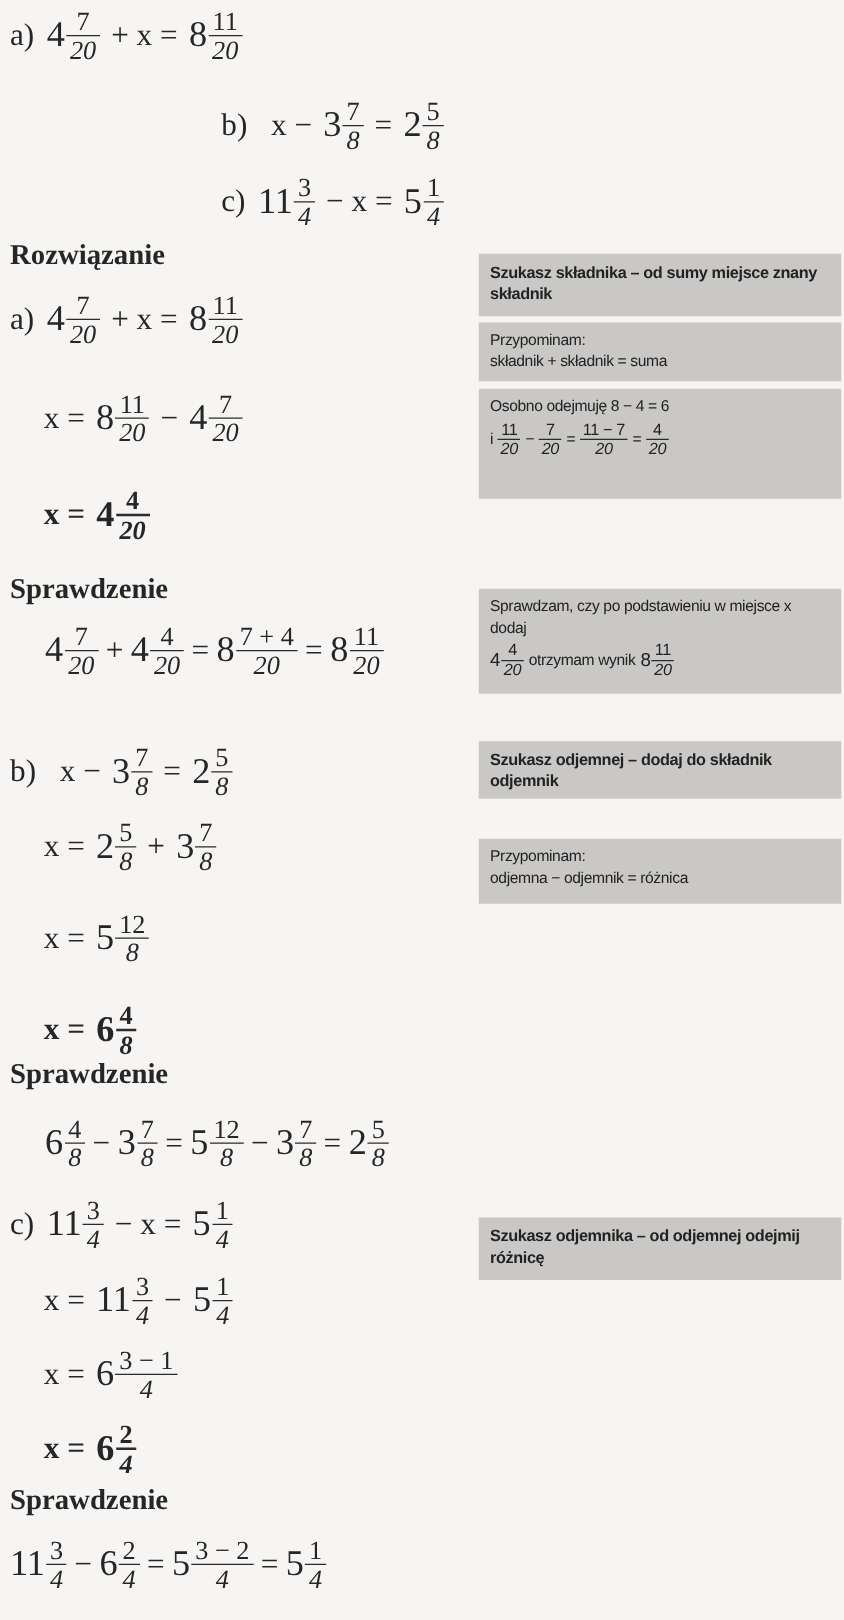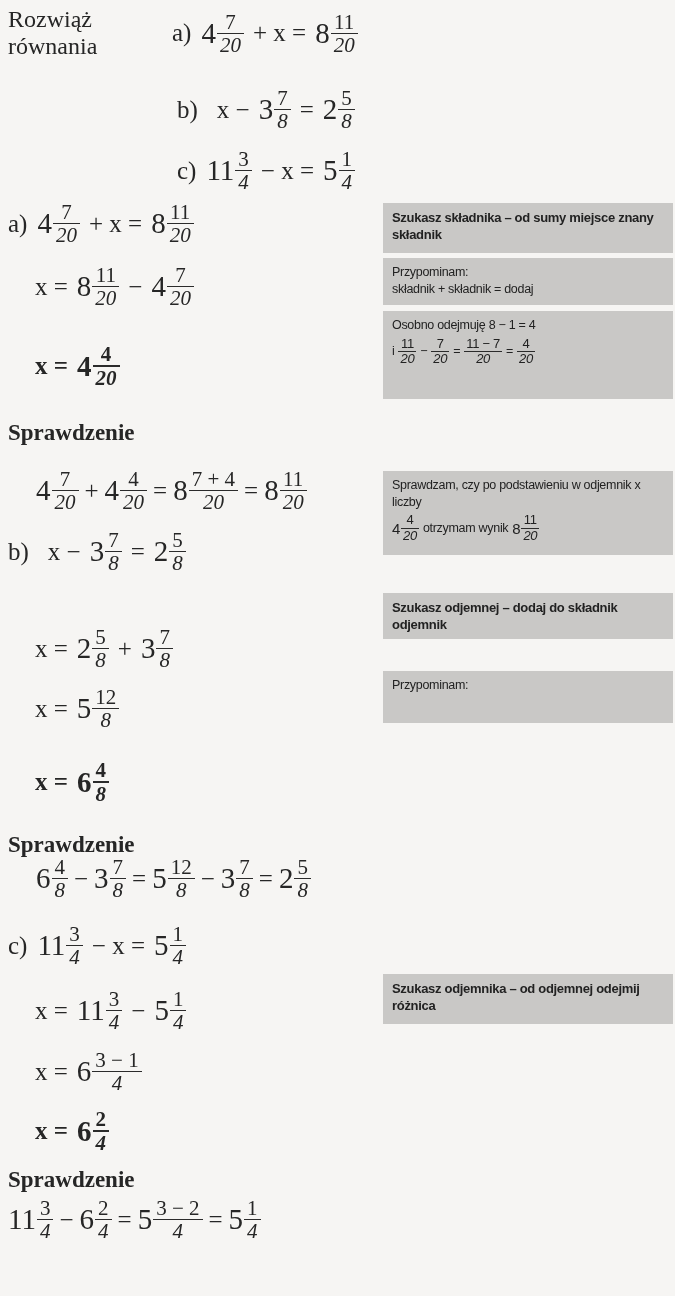--- a/index.html
+++ b/index.html
@@ -81,32 +81,32 @@
   .sbox6{top:665px;min-height:52px;}
   .sbox7{top:968px;min-height:50px;}
 </style>
 </head>
 <body>
 
 <div class="page">
 
   <div class="problem">
     <div class="p-row p-row1">
-      <span class="p-intro">Rozwiąż równania</span>
       <span class="math-row"><span class="tok">a)</span><span class="whole">4</span><span class="frac"><span class="num">7</span><span class="den">20</span></span><span class="tok">+ x =</span><span class="whole">8</span><span class="frac"><span class="num">11</span><span class="den">20</span></span></span>
     </div>
     <div class="p-row p-row2">
       <span class="math-row"><span class="tok">b)</span><span class="tok">x −</span><span class="whole">3</span><span class="frac"><span class="num">7</span><span class="den">8</span></span><span class="tok">=</span><span class="whole">2</span><span class="frac"><span class="num">5</span><span class="den">8</span></span></span>
     </div>
     <div class="p-row p-row3">
       <span class="math-row"><span class="tok">c)</span><span class="whole">11</span><span class="frac"><span class="num">3</span><span class="den">4</span></span><span class="tok">− x =</span><span class="whole">5</span><span class="frac"><span class="num">1</span><span class="den">4</span></span></span>
     </div>
   </div>
 
   <div id="sol">
+      <div class="sec-heading">Rozwiązanie</div>
       <div class="math-row labeled"><span class="tok">a)</span><span class="whole">4</span><span class="frac"><span class="num">7</span><span class="den">20</span></span><span class="tok">+ x =</span><span class="whole">8</span><span class="frac"><span class="num">11</span><span class="den">20</span></span></div>
       <div class="math-row step"><span class="tok">x =</span><span class="whole">8</span><span class="frac"><span class="num">11</span><span class="den">20</span></span><span class="tok">−</span><span class="whole">4</span><span class="frac"><span class="num">7</span><span class="den">20</span></span></div>
       <div class="math-row step bold"><span class="tok">x =</span><span class="whole">4</span><span class="frac"><span class="num">4</span><span class="den">20</span></span></div>
       <div class="sec-heading">Sprawdzenie</div>
       <div class="math-row check"><span class="whole">4</span><span class="frac"><span class="num">7</span><span class="den">20</span></span><span class="tok">+</span><span class="whole">4</span><span class="frac"><span class="num">4</span><span class="den">20</span></span><span class="tok">=</span><span class="whole">8</span><span class="frac"><span class="num">7 + 4</span><span class="den">20</span></span><span class="tok">=</span><span class="whole">8</span><span class="frac"><span class="num">11</span><span class="den">20</span></span></div>
       <div class="math-row labeled"><span class="tok">b)</span><span class="tok">x −</span><span class="whole">3</span><span class="frac"><span class="num">7</span><span class="den">8</span></span><span class="tok">=</span><span class="whole">2</span><span class="frac"><span class="num">5</span><span class="den">8</span></span></div>
       <div class="math-row step"><span class="tok">x =</span><span class="whole">2</span><span class="frac"><span class="num">5</span><span class="den">8</span></span><span class="tok">+</span><span class="whole">3</span><span class="frac"><span class="num">7</span><span class="den">8</span></span></div>
       <div class="math-row step"><span class="tok">x =</span><span class="whole">5</span><span class="frac"><span class="num">12</span><span class="den">8</span></span></div>
       <div class="math-row step bold"><span class="tok">x =</span><span class="whole">6</span><span class="frac"><span class="num">4</span><span class="den">8</span></span></div>
       <div class="sec-heading">Sprawdzenie</div>
@@ -118,34 +118,35 @@
       <div class="sec-heading">Sprawdzenie</div>
       <div class="math-row check flush"><span class="whole">11</span><span class="frac"><span class="num">3</span><span class="den">4</span></span><span class="tok">−</span><span class="whole">6</span><span class="frac"><span class="num">2</span><span class="den">4</span></span><span class="tok">=</span><span class="whole">5</span><span class="frac"><span class="num">3 − 2</span><span class="den">4</span></span><span class="tok">=</span><span class="whole">5</span><span class="frac"><span class="num">1</span><span class="den">4</span></span></div>
     </div>
 
   <div id="sidebar">
       <div class="sbox sbox1">
         <div class="hint-text bold">Szukasz składnika – od sumy miejsce znany składnik</div>
       </div>
       <div class="sbox sbox2">
         <div class="hint-text">Przypominam:</div>
-        <div class="hint-text">składnik + składnik = dodaj</div>
+        <div class="hint-text">składnik + składnik = suma</div>
       </div>
       <div class="sbox sbox3">
-        <div class="hint-text">Osobno odejmuję 8 − 1 = 4</div>
+        <div class="hint-text">Osobno odejmuję 8 − 4 = 6</div>
         <div class="hint-math"><span class="tok">i</span><span class="frac"><span class="num">11</span><span class="den">20</span></span><span class="tok">−</span><span class="frac"><span class="num">7</span><span class="den">20</span></span><span class="tok">=</span><span class="frac"><span class="num">11 − 7</span><span class="den">20</span></span><span class="tok">=</span><span class="frac"><span class="num">4</span><span class="den">20</span></span></div>
       </div>
       <div class="sbox sbox4">
-        <div class="hint-text">Sprawdzam, czy po podstawieniu w odjemnik x liczby</div>
+        <div class="hint-text">Sprawdzam, czy po podstawieniu w miejsce x dodaj</div>
         <div class="hint-math"><span class="whole">4</span><span class="frac"><span class="num">4</span><span class="den">20</span></span><span class="tok">otrzymam wynik</span><span class="whole">8</span><span class="frac"><span class="num">11</span><span class="den">20</span></span></div>
       </div>
       <div class="sbox sbox5">
         <div class="hint-text bold">Szukasz odjemnej – dodaj do składnik odjemnik</div>
       </div>
       <div class="sbox sbox6">
         <div class="hint-text">Przypominam:</div>
+        <div class="hint-text">odjemna − odjemnik = różnica</div>
       </div>
       <div class="sbox sbox7">
-        <div class="hint-text bold">Szukasz odjemnika – od odjemnej odejmij różnica</div>
+        <div class="hint-text bold">Szukasz odjemnika – od odjemnej odejmij różnicę</div>
       </div>
     </div>
 
 </div>
 
 </body></html>

